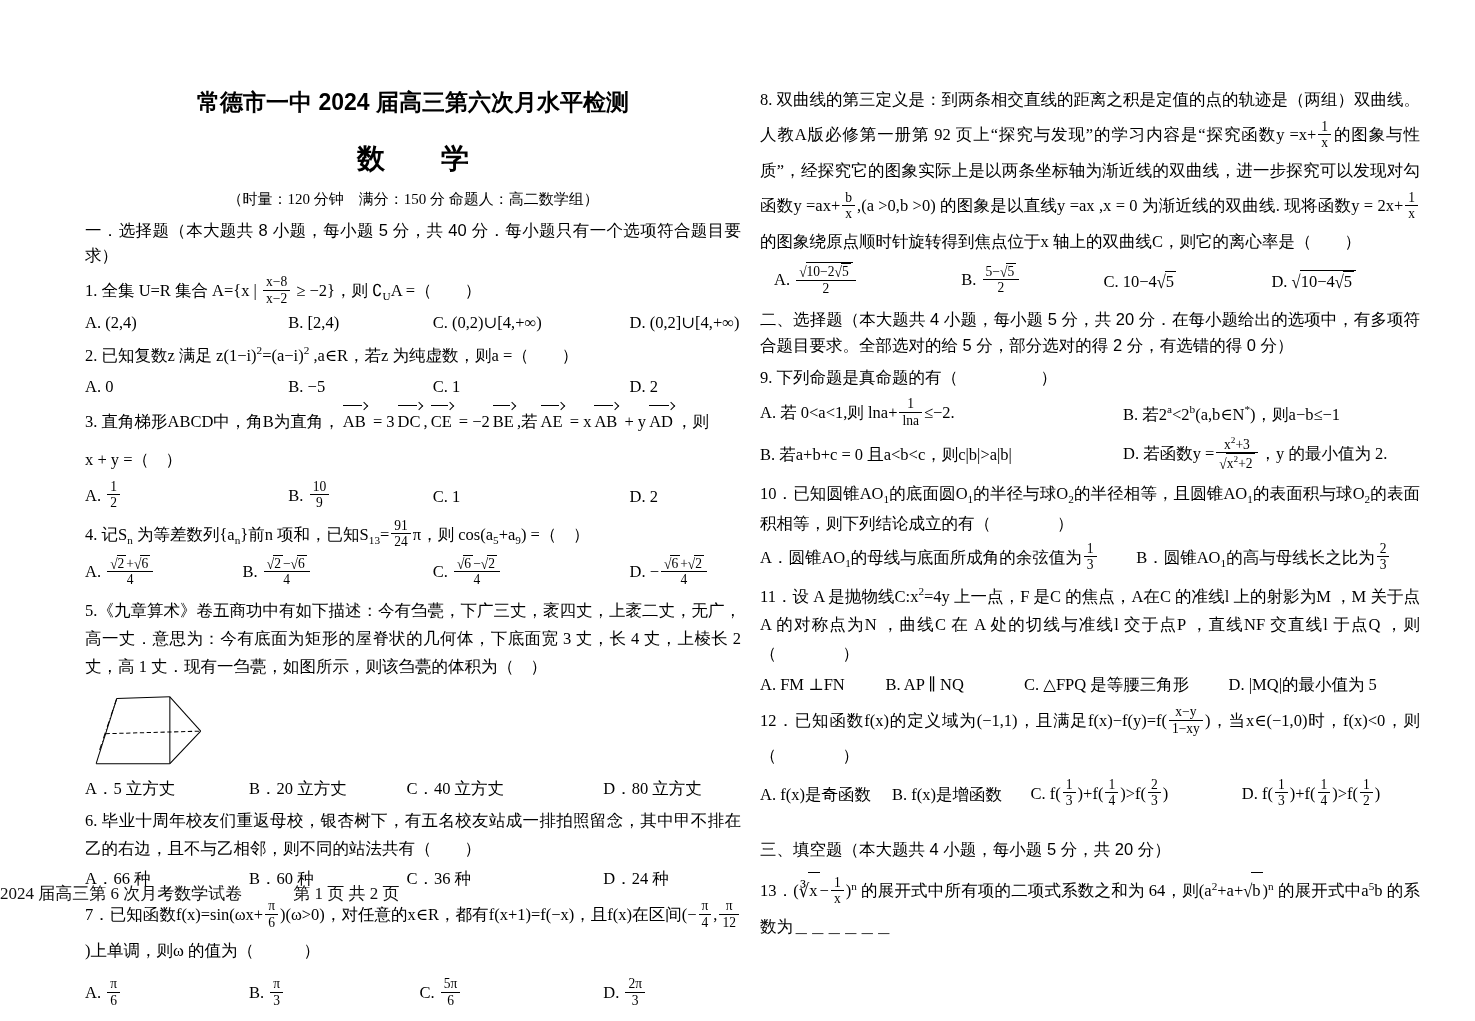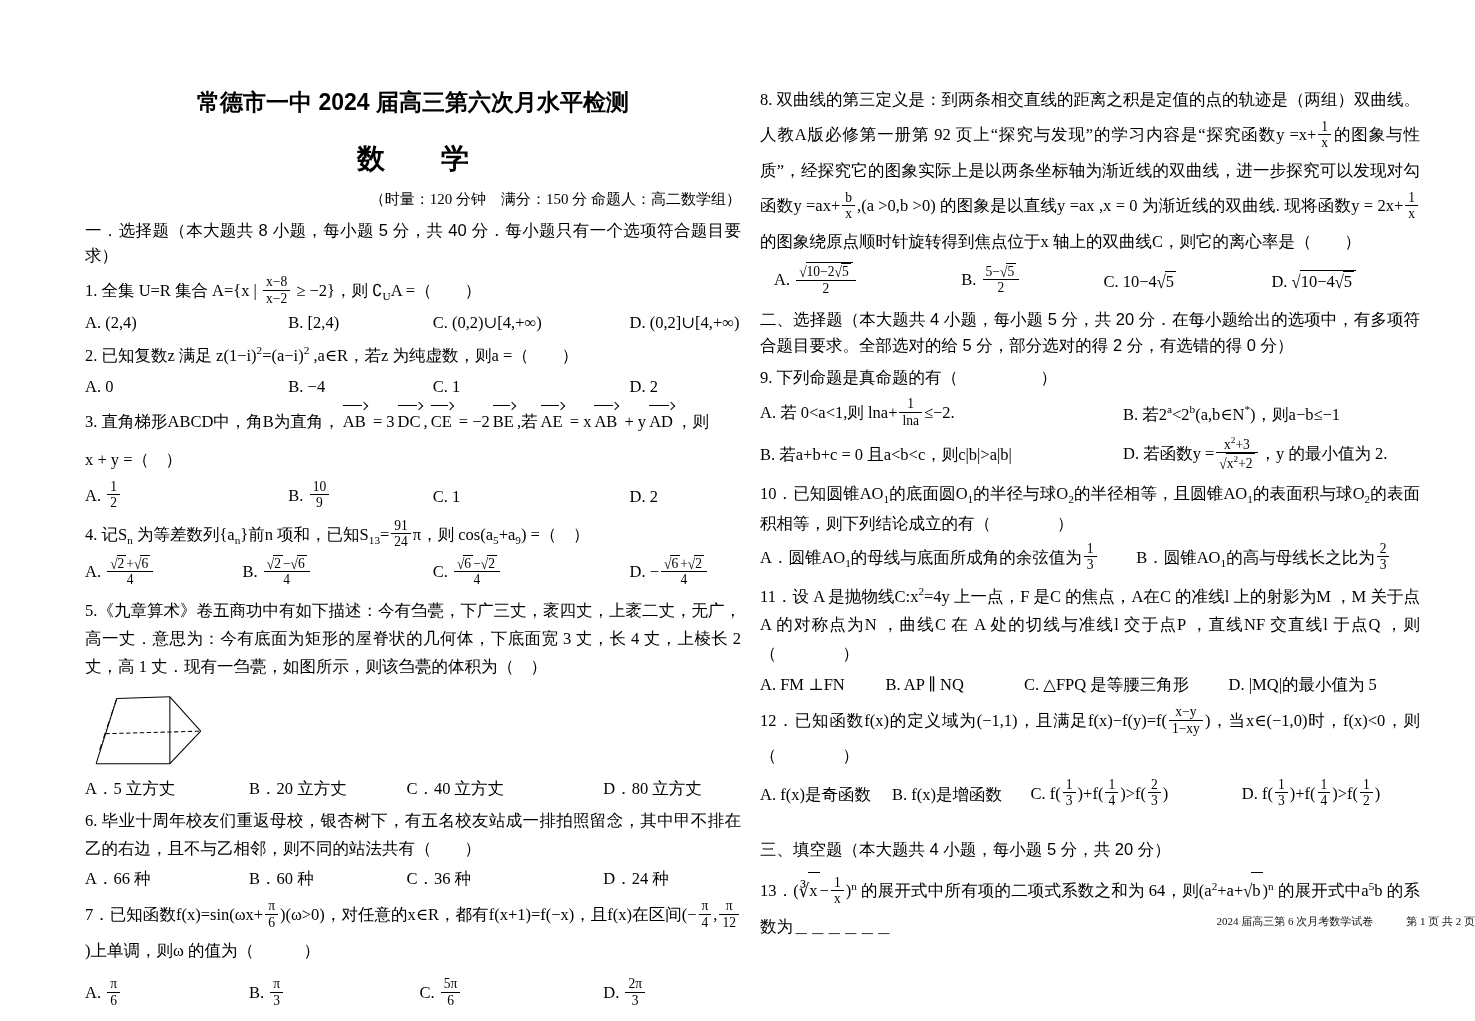--- a/index.html
+++ b/index.html
@@ -6,27 +6,27 @@
   body{
     width:1475px;height:1021px;position:relative;background:#ffffff;color:#000;
     font-family:"Liberation Serif","DejaVu Serif",serif;
     overflow:hidden;
   }
   .col{position:absolute;}
   #col-left{left:85px;top:88px;width:656px;}
   #col-right{left:760px;top:78px;width:660px;}
   .title{text-align:center;font-family:"Liberation Sans","DejaVu Sans",sans-serif;font-weight:bold;font-size:23px;line-height:1.3;}
   .subject{text-align:center;font-family:"Liberation Sans","DejaVu Sans",sans-serif;font-weight:bold;font-size:28px;margin-top:22px;}
-  .meta{text-align:right;font-size:15px;margin-top:12px;}
+  .meta{text-align:center;font-size:15px;margin-top:12px;}
   .sec{font-family:"Liberation Sans","DejaVu Sans",sans-serif;font-weight:normal;font-size:16.5px;line-height:1.55;margin-top:9px;text-align:justify;}
   .stem{font-size:16.5px;line-height:1.85;margin-top:4px;text-align:justify;}
   .stem.tall{line-height:2.15;}
   .optrow{display:flex;font-size:16.5px;margin:5px 0 7px;align-items:center;}
   .optrow>span{display:block;}
-  .footer{position:absolute;left:0;right:0;bottom:92px;text-align:right;font-size:11px;color:#111;}
+  .footer{position:absolute;left:0;right:0;bottom:116px;text-align:left;font-size:17px;color:#111;}
   
   .fr{display:inline-block;vertical-align:middle;text-align:center;font-size:0.82em;line-height:1.15;margin:0 2px;transform:translateY(-2px);}
   .fn{display:block;border-bottom:1.2px solid #000;padding:0 3px;}
   .fd{display:block;padding:0 3px;}
   .sq{display:inline-block;white-space:nowrap;vertical-align:baseline;}
   .sqs{display:inline-block;transform:scaleY(1.12);margin-right:-1px;}
   .sqb{display:inline-block;border-top:1.2px solid #000;padding:0 2px 0 1px;}
   .vec{display:inline-block;position:relative;margin:0 2px;padding:3px 1px 0;}
   .vec::before{content:"";position:absolute;top:1px;left:1px;right:5px;border-top:1px solid #000;}
   .vec::after{content:"";position:absolute;top:-1px;right:0;width:5px;height:5px;border:solid #000;border-width:1px 1px 0 0;transform:rotate(45deg);}
@@ -50,21 +50,21 @@
     <div class="optrow">
       <span style="width:31%">A. (2,4)</span>
       <span style="width:22%">B. [2,4)</span>
       <span style="width:30%">C. (0,2)∪[4,+∞)</span>
       <span style="width:17%">D. (0,2]∪[4,+∞)</span>
     </div>
 
     <div class="stem">2. 已知复数z 满足 z(1−i)<sup>2</sup>=(a−i)<sup>2</sup> ,a∈R，若z 为纯虚数，则a =（　　）</div>
     <div class="optrow">
       <span style="width:31%">A. 0</span>
-      <span style="width:22%">B. −4</span>
+      <span style="width:22%">B. −5</span>
       <span style="width:30%">C. 1</span>
       <span style="width:17%">D. 2</span>
     </div>
 
     <div class="stem">3. 直角梯形ABCD中，角B为直角，<span class="vec">AB</span> = 3<span class="vec">DC</span>,<span class="vec">CE</span> = −2<span class="vec">BE</span>,若<span class="vec">AE</span> = x<span class="vec">AB</span> + y<span class="vec">AD</span>，则</div>
     <div class="stem" style="margin-top:8px">x + y =（　）</div>
     <div class="optrow">
       <span style="width:31%">A. <span class="fr"><span class="fn">1</span><span class="fd">2</span></span></span>
       <span style="width:22%">B. <span class="fr"><span class="fn">10</span><span class="fd">9</span></span></span>
       <span style="width:30%">C.  1</span>

